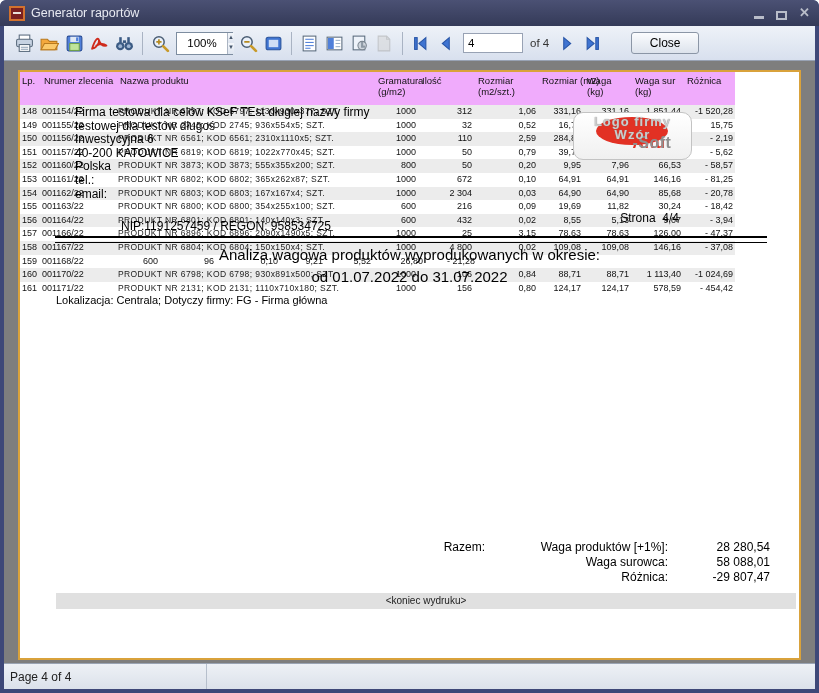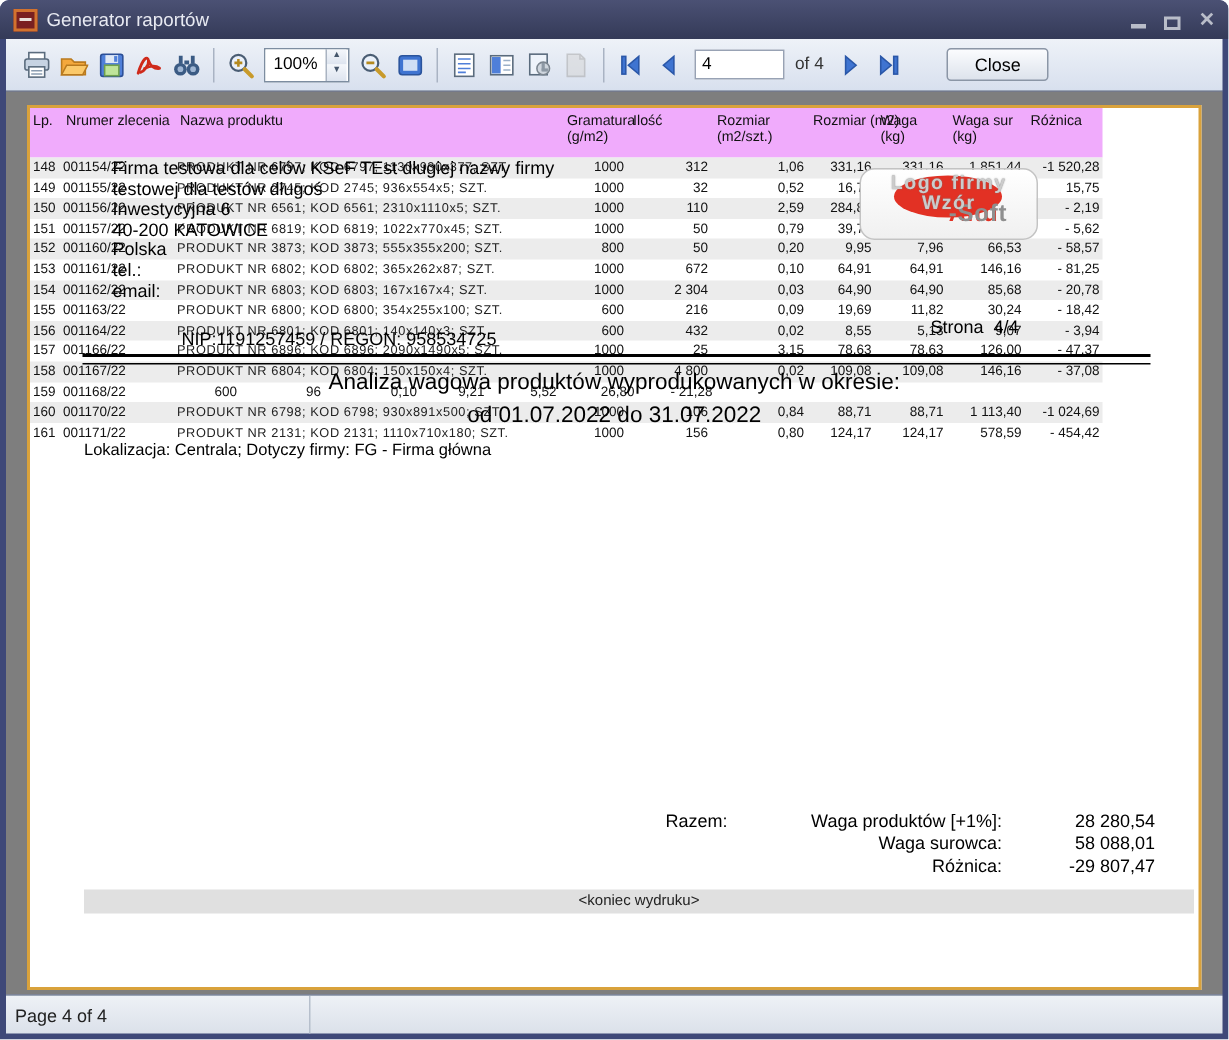--- a/index.html
+++ b/index.html
@@ -18,21 +18,21 @@
   .max-box{display:inline-block;width:11px;height:9px;border:2px solid #b9bdc9;box-sizing:border-box;}
   .cls-x{font-size:13px;font-weight:bold;line-height:14px;}
   
   .toolbar{position:absolute;left:4px;top:26px;width:811px;height:35px;box-sizing:border-box;
     background:linear-gradient(#eef2f8,#d8e0ee);border-bottom:1px solid #98a2b4;
     display:flex;align-items:center;padding-left:8px;}
   .tbtn{width:25px;height:25px;display:flex;align-items:center;justify-content:center;flex:0 0 auto;}
   .tbtn.disabled{opacity:.55;filter:grayscale(1);}
   .tbsep{width:1px;height:23px;background:#a9b3c3;margin:0 5px;flex:0 0 auto;}
   .spin{display:flex;width:55px;height:21px;border:1px solid #7d8da0;background:#fff;align-items:stretch;margin:0 3px;flex:0 0 auto;}
-  .spin input{width:40px;border:none;outline:none;font-size:11.5px;text-align:center;padding:0;font-family:inherit;}
+  .spin input{width:50px;border:none;outline:none;font-size:11.5px;text-align:center;padding:0;font-family:inherit;}
   .spinbtns{display:flex;flex-direction:column;width:13px;border-left:1px solid #aab4c2;}
   .spinbtns span{flex:1;font-size:6px;line-height:9px;text-align:center;background:linear-gradient(#f4f7fb,#dde4ef);color:#45566b;}
   .pageinput{width:50px;height:18px;border:1px solid #98a2b4;font-size:11.5px;padding:0 4px;font-family:inherit;margin:0 5px;flex:0 0 auto;}
   .oflabel{font-size:11.5px;color:#333;margin:0 6px 0 2px;flex:0 0 auto;}
   .closebtn{margin-left:26px;width:68px;height:22px;border:1px solid #8b96a6;border-radius:3px;
     background:linear-gradient(#fbfcfe,#dde3ec);font-size:12px;font-family:inherit;flex:0 0 auto;}
   
   .preview{position:absolute;left:4px;top:61px;width:811px;height:602px;background:#7e7e7e;}
   .page{position:absolute;left:14px;top:9px;width:779px;height:586px;background:#fff;border:2px solid #d9a23b;}
   .page *{position:absolute;}

